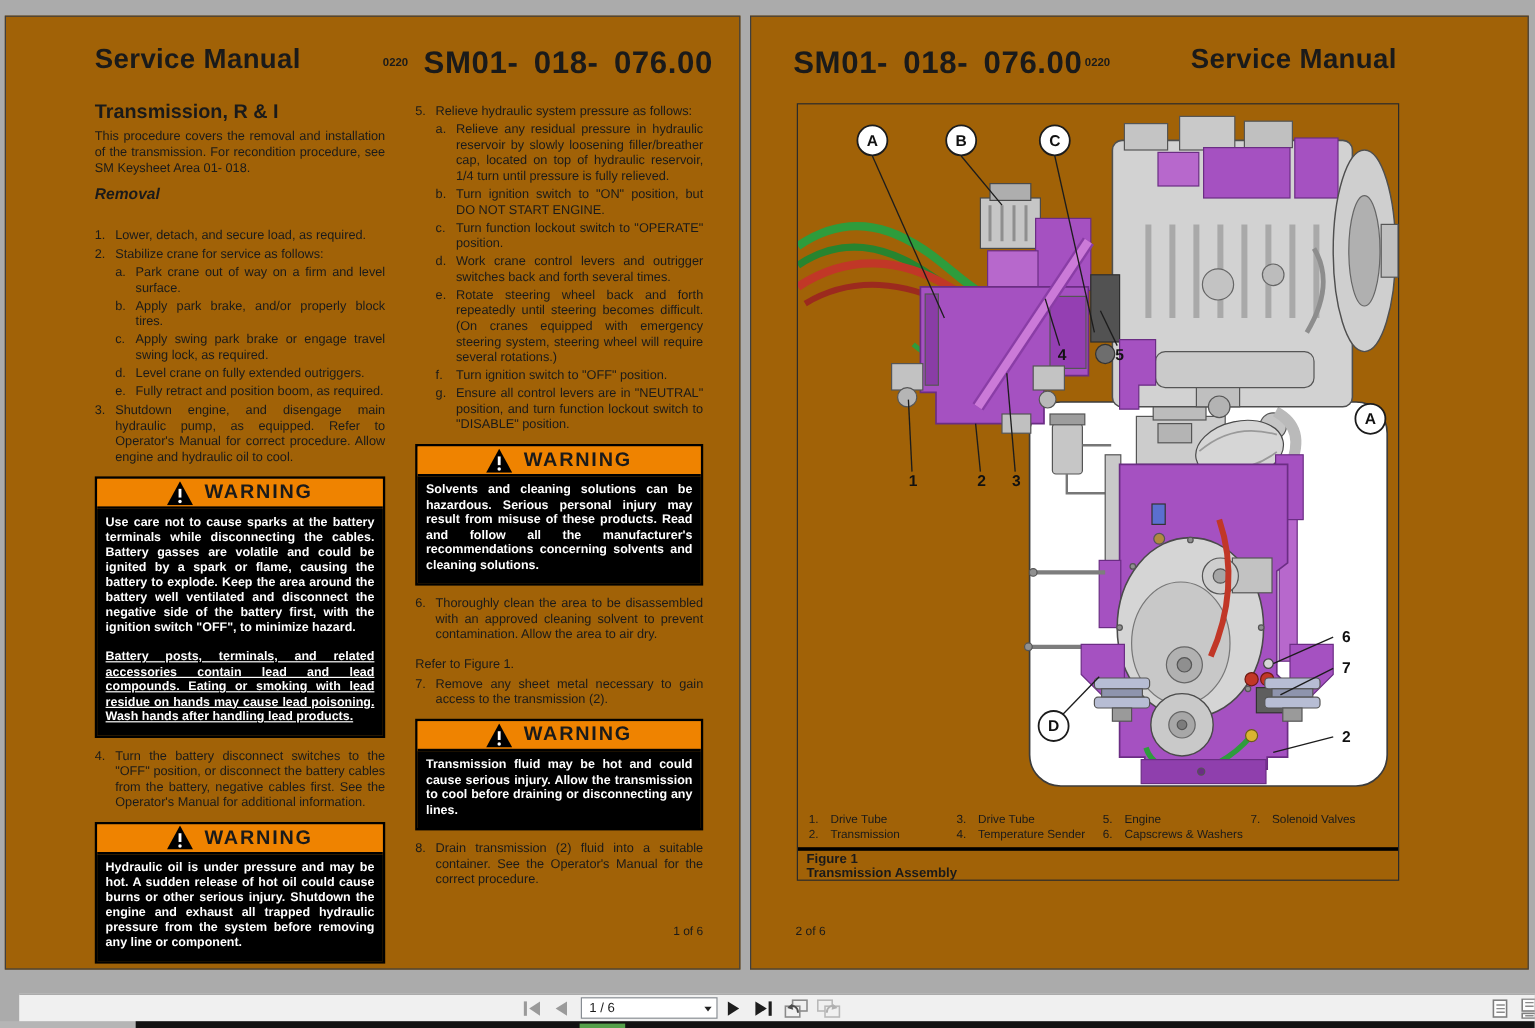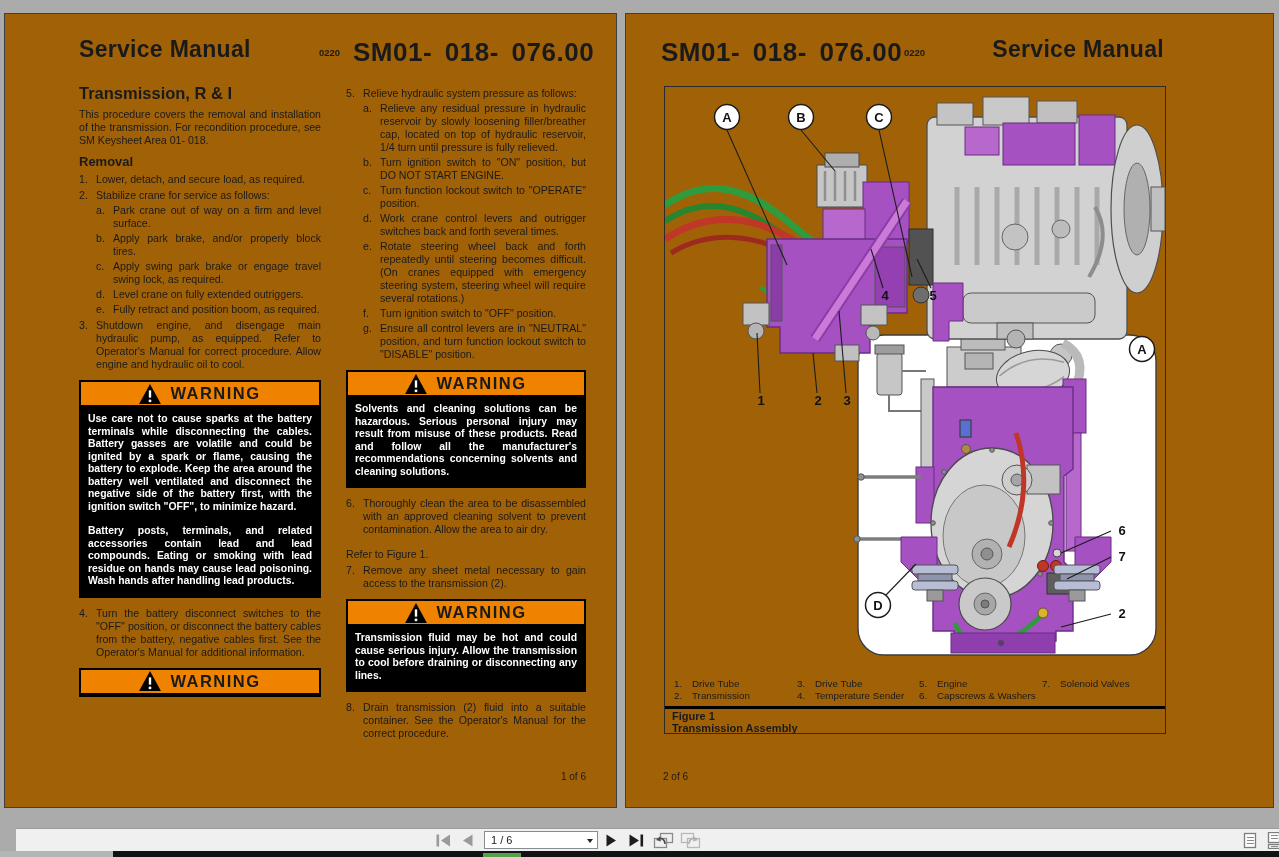--- a/index.html
+++ b/index.html
@@ -19,36 +19,36 @@
   .page-left  .hdr-rev { left:314px; top:33px; }
   .page-right .hdr-rev { left:278px; top:33px; }
   .hdr-doc { position:absolute; font-size:26px; font-weight:bold; word-spacing:5px; letter-spacing:0.5px; white-space:nowrap; }
   .page-left  .hdr-doc { left:348px; top:23px; }
   .page-right .hdr-doc { left:35px;  top:23px; }
 
   .col { position:absolute; top:73px; width:242px; font-size:10.6px; line-height:13px; }
   .col1 { left:74px; }
   .col2 { left:341px; width:240px; }
   .sec  { font-size:16.5px; font-weight:bold; margin-bottom:8px; }
-  .subhead { font-size:13px; font-weight:bold; margin:8px 0 5px; }
+  .subhead { font-size:13px; font-weight:bold; margin:8px 0 22px;font-style:italic; }
   .para { margin-bottom:4px; text-align:justify; }
   .step { display:flex; margin-top:3px; }
   .step .sn { flex:none; width:17px; }
   .step .st { flex:1; text-align:justify; }
   .substeps { margin-left:17px; }
   .substeps .step { margin-top:2px; }
   .note { margin-top:12px; }
 
   .warnbox { border:2px solid #000; margin:9px 0; }
   .warnhead { display:flex; align-items:center; justify-content:center; gap:9px; height:25px;
               background:var(--warning-orange,#ef8300); border-bottom:2px solid #000; }
   .warnhead .wlabel { font-weight:bold; font-size:16.5px; letter-spacing:1.5px; }
   .warnbody { background:#000; color:#fff; padding:6px 7px 8px; font-weight:bold; font-size:10.4px;
               line-height:12.5px; text-align:justify; }
-  .warnbody .wp + .wp { margin-top:12px; }
+  .warnbody .wp + .wp { margin-top:12px;text-decoration:underline; }
 
   .pageno { position:absolute; font-size:10px; }
   .pageno-left  { right:30px; top:757px;text-align:center; }
   .pageno-right { left:37px;  top:757px; }
 
   .figurebox { position:absolute; left:38px; top:72px; width:502px; height:648px; border:1.5px solid #2b2b2b; }
   .fig-svg { position:absolute; left:0; top:0; }
   .fig-legend { position:absolute; left:0; top:591px; width:100%; height:26px; font-size:9.8px; }
   .fig-legend span { position:absolute; white-space:nowrap; }
   .fig-rule { position:absolute; left:0; top:619px; width:100%; height:3px; background:#000; }
@@ -141,20 +141,23 @@
       </div>
 
       <div class="warnbox">
         <div class="warnhead">
           <svg width="22" height="20" viewBox="0 0 24 22">
               <path d="M12 0 L24 22 L0 22 Z" fill="#000"></path>
               <rect x="10.7" y="7" width="2.6" height="8" fill="#fff"></rect>
               <circle cx="12" cy="18.6" r="1.6" fill="#fff"></circle>
             </svg>
           <span class="wlabel">WARNING</span>
+        </div>
+        <div class="warnbody">
+          <div class="wp">Hydraulic oil is under pressure and may be hot.  A sudden release of hot oil could cause burns or other serious injury.  Shutdown the engine and exhaust all trapped hydraulic pressure from the system before removing any line or component.</div>
         </div>
       </div>
     </div>
 
     <div class="col col2">
       <div class="step" style="margin-top:0">
         <span class="sn">5.</span>
         <span class="st">Relieve hydraulic system pressure as follows:</span>
       </div>
       <div class="substeps">

